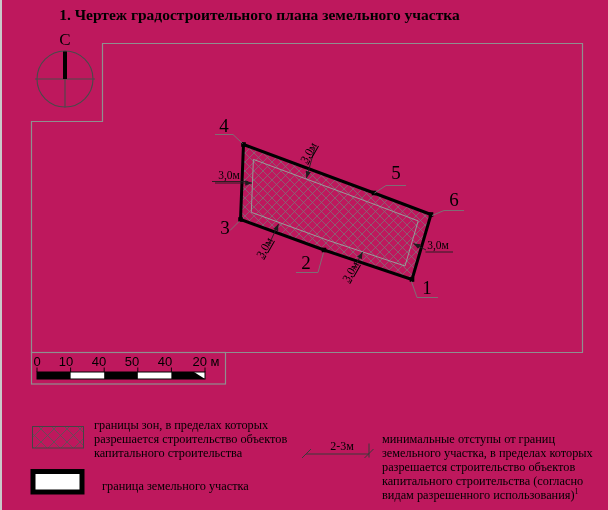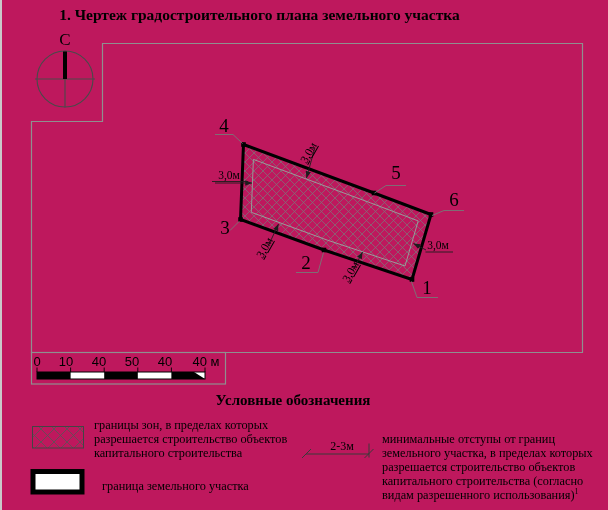--- a/index.html
+++ b/index.html
@@ -126,23 +126,22 @@
   <span class="abs dim rot" style="left:307px;top:153px;">3,0м</span>
   <span class="abs dim rot" style="left:263px;top:248px;">3,0м</span>
   <span class="abs dim rot" style="left:349px;top:272px;">3,0м</span>
   <span class="abs dim" style="left:436px;top:246px;">3,0м</span>
 
   <span class="abs st" style="left:35px;">0</span>
   <span class="abs st" style="left:64px;">10</span>
   <span class="abs st" style="left:97px;">40</span>
   <span class="abs st" style="left:130px;">50</span>
   <span class="abs st" style="left:163px;">40</span>
-  <span class="abs st" style="left:204px;">40 м</span>
+  <span class="abs st" style="left:204px;">20 м</span>
 
-  <div class="abs lhead">Условные обозначения</div>
 
   <div class="abs ltext" style="left:92px;top:418px;width:212px;font-family:Liberation Serif, serif;">границы зон, в пределах которых
 разрешается строительство объектов
 капитального строительства</div>
   <div class="abs ltext" style="left:92px;top:479px;width:212px;margin-left:8px;">граница земельного участка</div>
 
   <span class="abs dim" style="left:340px;top:446px;font-size:12px;">2-3м</span>
 
   <div class="abs ltext" style="left:380px;top:418px;width:222px;">
     <span class="ltext">минимальные отступы от границ

